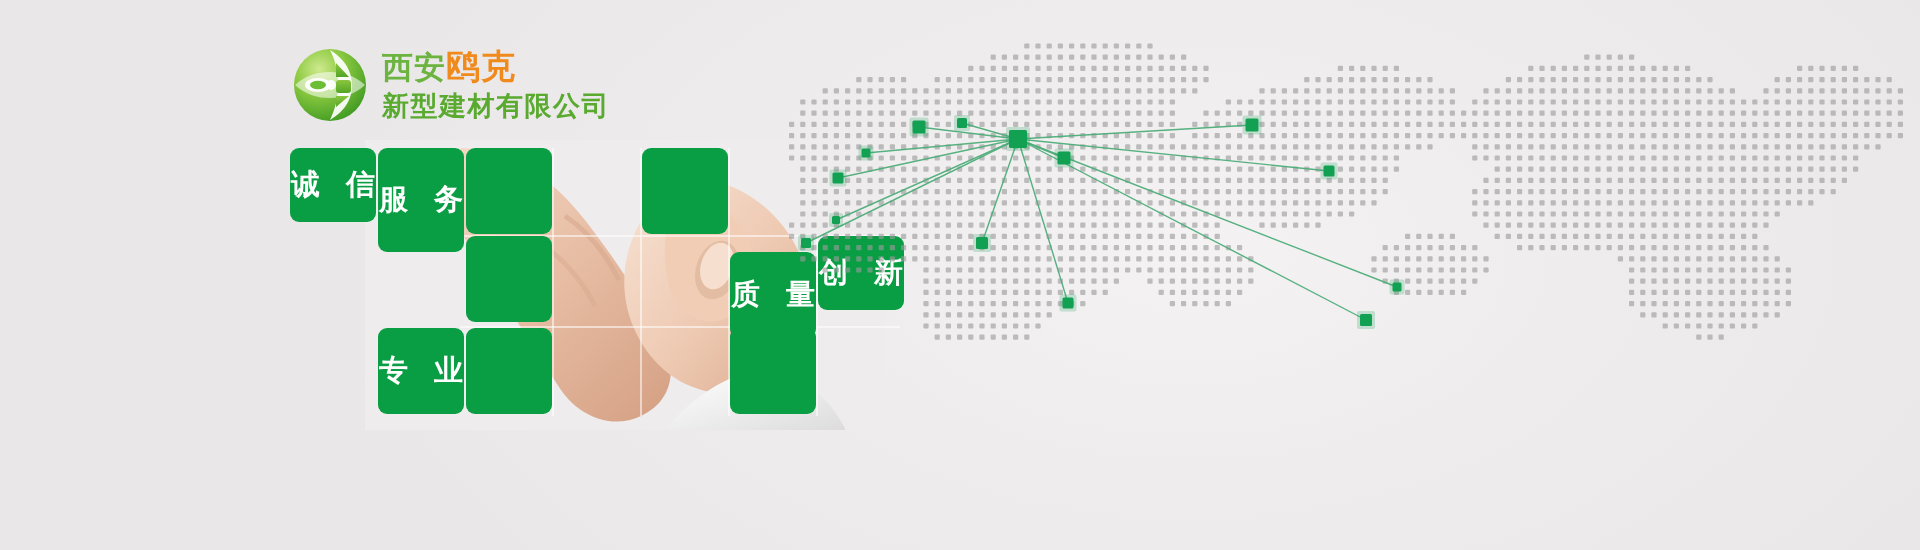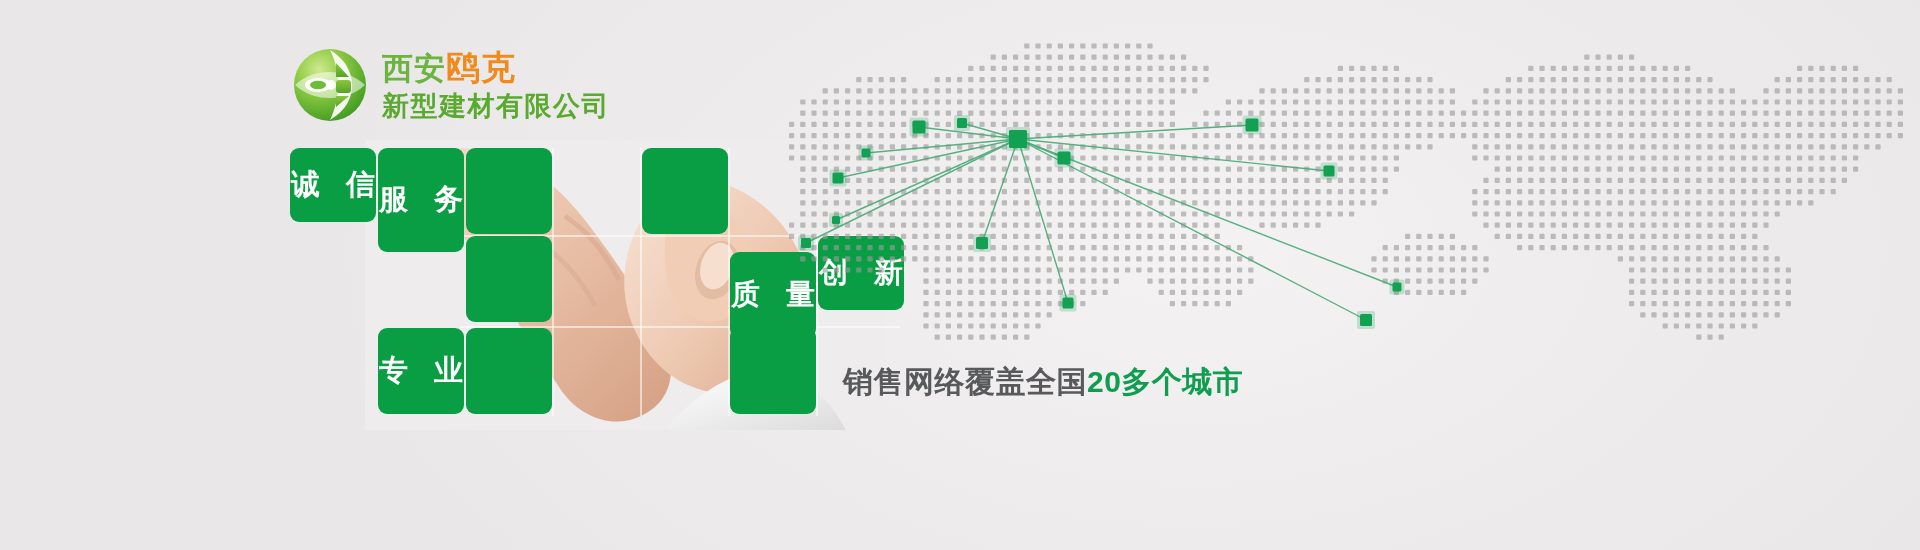--- a/index.html
+++ b/index.html
@@ -10,21 +10,21 @@
   }
   #banner{
     position:relative;width:1920px;height:550px;overflow:hidden;
     background:
       radial-gradient(ellipse 900px 520px at 62% 46%, #f4f2f3 0%, #efecee 45%, #eae7e9 100%);
   }
   
   #logo{position:absolute;left:292px;top:47px;display:flex;align-items:center;gap:14px;}
   #logo-mark{position:relative;width:76px;height:76px;flex:0 0 76px;}
   #logo-text{display:flex;flex-direction:column;line-height:1;}
-  .logo-line1{font-size:31px;font-weight:700;letter-spacing:1px;white-space:nowrap;}
+  .logo-line1{font-size:31px;font-weight:700;letter-spacing:1px;white-space:nowrap;font-family:Liberation Serif, serif;}
   .logo-line1 .cn-city{color:#6cb33f;}
   .logo-line1 .cn-brand{color:#f08a1c;font-size:34px;}
   .logo-line2{margin-top:9px;font-size:27px;font-weight:700;color:#5aaa30;letter-spacing:1.5px;white-space:nowrap;}
 
   
   #mosaic{
     position:absolute;left:290px;top:148px;width:615px;height:268px;
   }
   #photo{
     position:absolute;left:75px;top:-8px;width:520px;height:290px;overflow:hidden;
@@ -155,23 +155,20 @@
       <span class="t">创 新</span>
     </div>
 
     <div class="tile lbl" style="left:88px;top:180px;width:86px;height:86px;">
       <span class="t">专 业</span>
     </div>
     <div class="tile" style="left:176px;top:180px;width:86px;height:86px;"></div>
     <div class="tile" style="left:440px;top:180px;width:86px;height:86px;"></div>
   </div>
 
-  <div id="caption">
-    <span class="dark">销售网络覆盖全国</span><span class="green">20多个城市</span>
-  </div>
 
   <div id="map">
     <svg viewBox="0 0 1180 330" preserveAspectRatio="none">
       <g id="map-dots">
           <rect x="294.2" y="25.4" width="5.2" height="5.2" rx="1" fill="#9b9b9b" opacity="0.62"></rect>
           <rect x="305.4" y="25.4" width="5.2" height="5.2" rx="1" fill="#9b9b9b" opacity="0.62"></rect>
           <rect x="316.6" y="25.4" width="5.2" height="5.2" rx="1" fill="#9b9b9b" opacity="0.62"></rect>
           <rect x="327.8" y="25.4" width="5.2" height="5.2" rx="1" fill="#9b9b9b" opacity="0.62"></rect>
           <rect x="339.0" y="25.4" width="5.2" height="5.2" rx="1" fill="#9b9b9b" opacity="0.62"></rect>
           <rect x="350.2" y="25.4" width="5.2" height="5.2" rx="1" fill="#9b9b9b" opacity="0.62"></rect>

